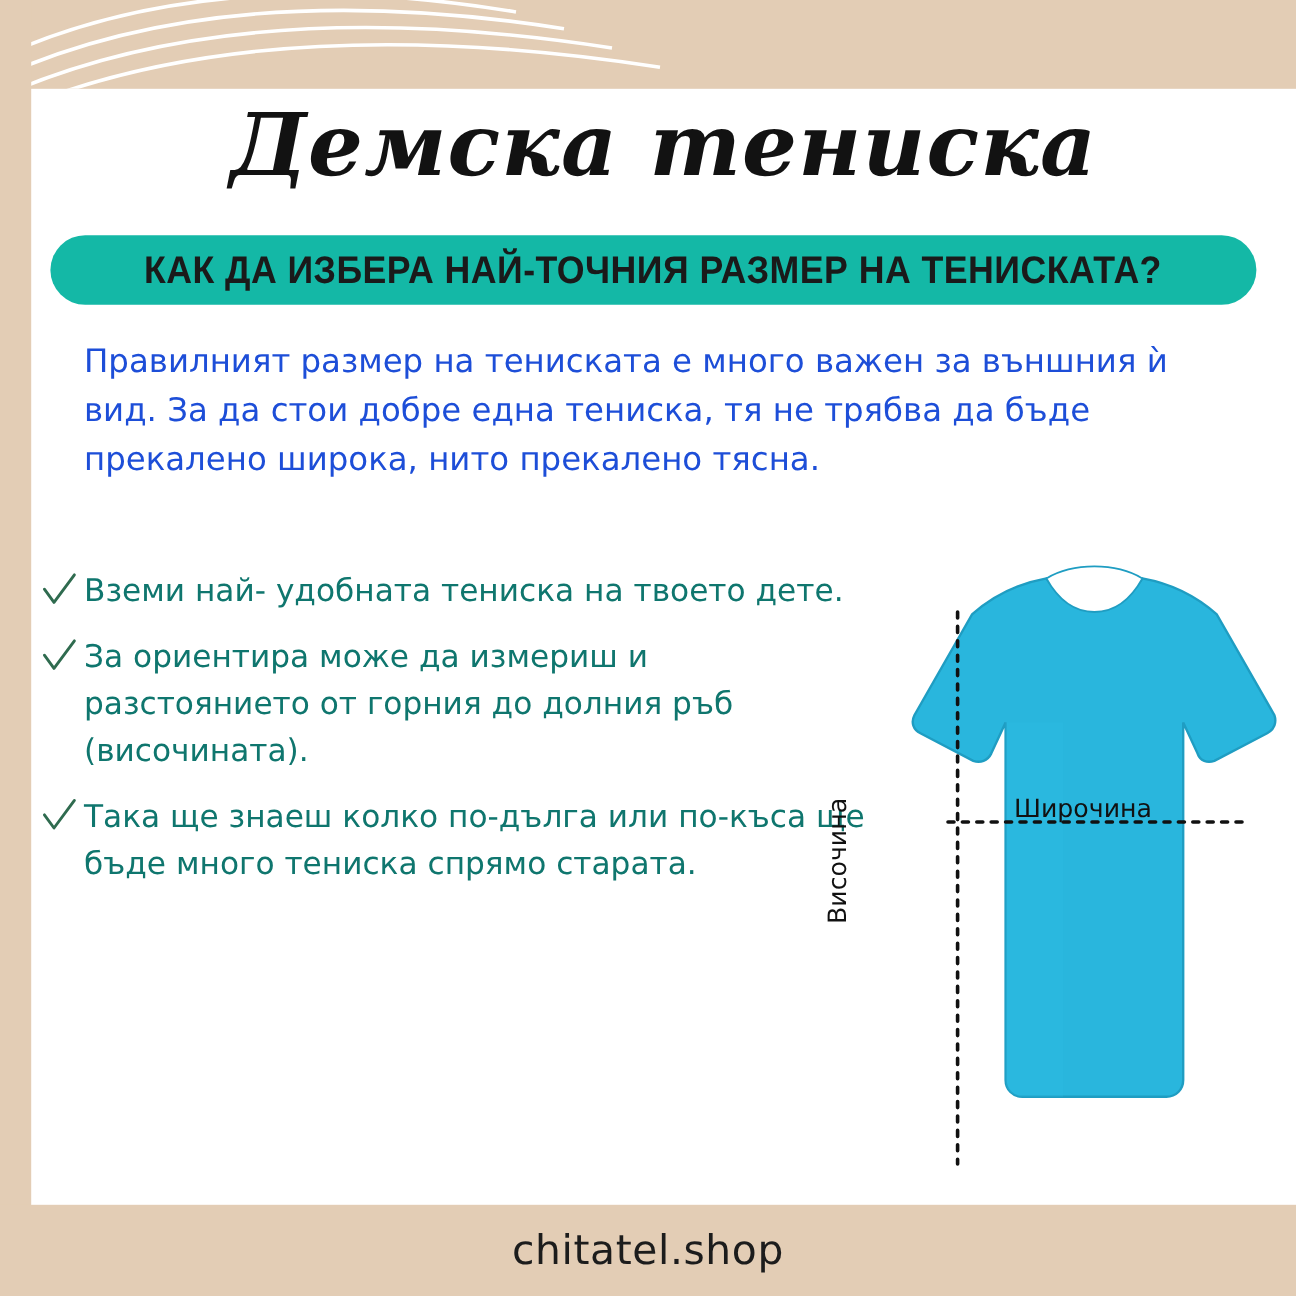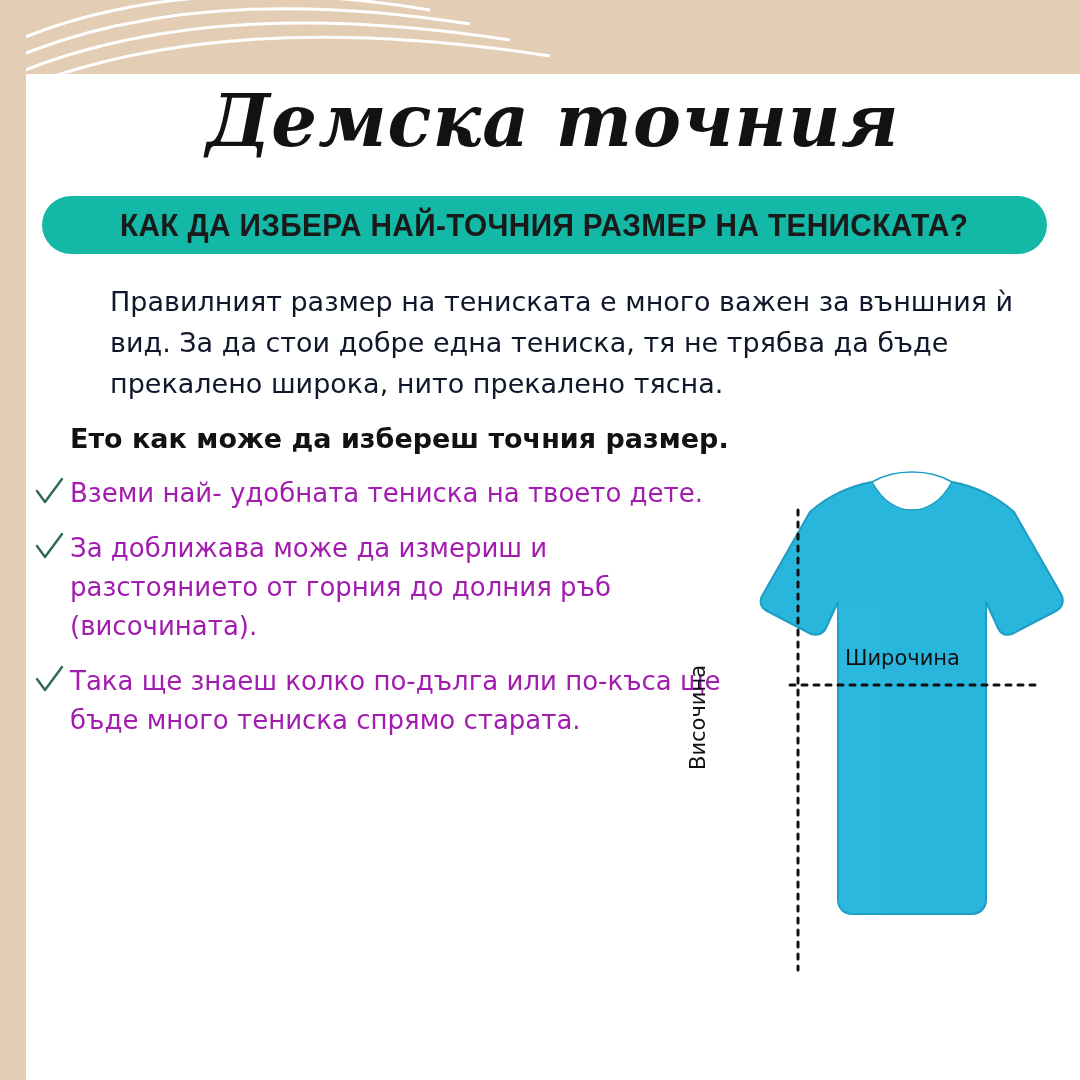--- a/index.html
+++ b/index.html
@@ -75,22 +75,21 @@
     white-space: nowrap;
   }
   
   .intro {
     position: absolute;
     left: 70px; top: 281px;
     width: 940px;
     font-family: "DejaVu Sans", sans-serif;
     font-size: 27px;
     line-height: 41px;
-    color: #0f172a;
-    margin-left: 40px;
+    color: #1d4ed8;
   }
   .intro-strong {
     position: absolute;
     left: 70px; top: 418px;
     width: 940px;
     font-family: "DejaVu Sans", sans-serif;
     font-weight: bold;
     font-size: 27px;
     line-height: 41px;
     color: #121212;
@@ -111,38 +110,38 @@
     flex: 0 0 auto;
     width: 34px;
     height: 34px;
     margin-top: 2px;
     margin-right: 4px;
   }
   .check-text {
     font-family: "DejaVu Sans", sans-serif;
     font-size: 26px;
     line-height: 39px;
-    color: #a21caf;
+    color: #0f766e;
   }
   
   .shirt-wrap {
     position: absolute;
     left: 690px; top: 470px;
     width: 390px;
     height: 520px;
   }
   .shirt-label {
     position: absolute;
     font-family: "DejaVu Sans", sans-serif;
     font-size: 21px;
     color: #111111;
   }
   .label-width {
     left: 155px;
-    top: 176px;
+    top: 192px;
   }
   .label-height {
     left: -4px;
     top: 300px;
     transform: rotate(-90deg);
     transform-origin: left top;
     white-space: nowrap;
   }
   
   .footer {
@@ -170,49 +169,48 @@
     <svg class="arc-svg" width="1080" height="74" viewBox="0 0 1080 74">
       <path d="M -60 80 Q 130 -40 430 10" fill="none" stroke="#ffffff" stroke-width="3"></path>
       <path d="M -60 96 Q 140 -28 470 24" fill="none" stroke="#ffffff" stroke-width="3"></path>
       <path d="M -60 112 Q 150 -16 510 40" fill="none" stroke="#ffffff" stroke-width="3"></path>
       <path d="M -60 128 Q 160 -4 550 56" fill="none" stroke="#ffffff" stroke-width="3"></path>
     </svg>
   </div>
 
   <div class="left-bar"></div>
 
-  <div class="title">Демска точния</div>
+  <div class="title">Демска тениска</div>
 
   <div class="subtitle-pill">
     <span class="subtitle-text">КАК ДА ИЗБЕРА НАЙ-ТОЧНИЯ РАЗМЕР НА ТЕНИСКАТА?</span>
   </div>
 
   <div class="intro">Правилният размер на тениската е много важен за външния ѝ вид. За да стои добре една тениска, тя не трябва да бъде прекалено широка, нито прекалено тясна.</div>
-  <div class="intro-strong">Ето как може да избереш точния размер.</div>
 
   <div class="checklist">
 
     <div class="check-item">
       <span class="check-mark">
         <svg width="34" height="34" viewBox="0 0 34 34">
           <path d="M5 15 L13 26 L30 3" fill="none" stroke="#2f6b4f" stroke-width="2.4" stroke-linecap="round" stroke-linejoin="round"></path>
         </svg>
       </span>
       <span class="check-text">Вземи най- удобната тениска на твоето дете.</span>
     </div>
 
 
 
     <div class="check-item">
       <span class="check-mark">
         <svg width="34" height="34" viewBox="0 0 34 34">
           <path d="M5 15 L13 26 L30 3" fill="none" stroke="#2f6b4f" stroke-width="2.4" stroke-linecap="round" stroke-linejoin="round"></path>
         </svg>
       </span>
-      <span class="check-text">За доближава може да измериш и разстоянието от горния до долния ръб (височината).</span>
+      <span class="check-text">За ориентира може да измериш и разстоянието от горния до долния ръб (височината).</span>
     </div>
 
     <div class="check-item">
       <span class="check-mark">
         <svg width="34" height="34" viewBox="0 0 34 34">
           <path d="M5 15 L13 26 L30 3" fill="none" stroke="#2f6b4f" stroke-width="2.4" stroke-linecap="round" stroke-linejoin="round"></path>
         </svg>
       </span>
       <span class="check-text">Така ще знаеш колко по-дълга или по-къса ще бъде много тениска спрямо старата.</span>
     </div>
@@ -249,14 +247,17 @@
       <path d="M148 132 L148 430 C148 438 154 444 162 444 L196 444 L196 132 Z" fill="#2fc0e6" opacity="0.28"></path>
 
       <line x1="100" y1="215" x2="345" y2="215" stroke="#111111" stroke-width="3" stroke-dasharray="5,7" stroke-linecap="round"></line>
 
       <line x1="108" y1="40" x2="108" y2="500" stroke="#111111" stroke-width="3" stroke-dasharray="5,7" stroke-linecap="round"></line>
     </svg>
     <span class="shirt-label label-width">Широчина</span>
     <span class="shirt-label label-height">Височина</span>
   </div>
 
+  <div class="footer">
+    <span class="footer-text">chitatel.shop</span>
+  </div>
 
 </div>
 
 </body></html>

